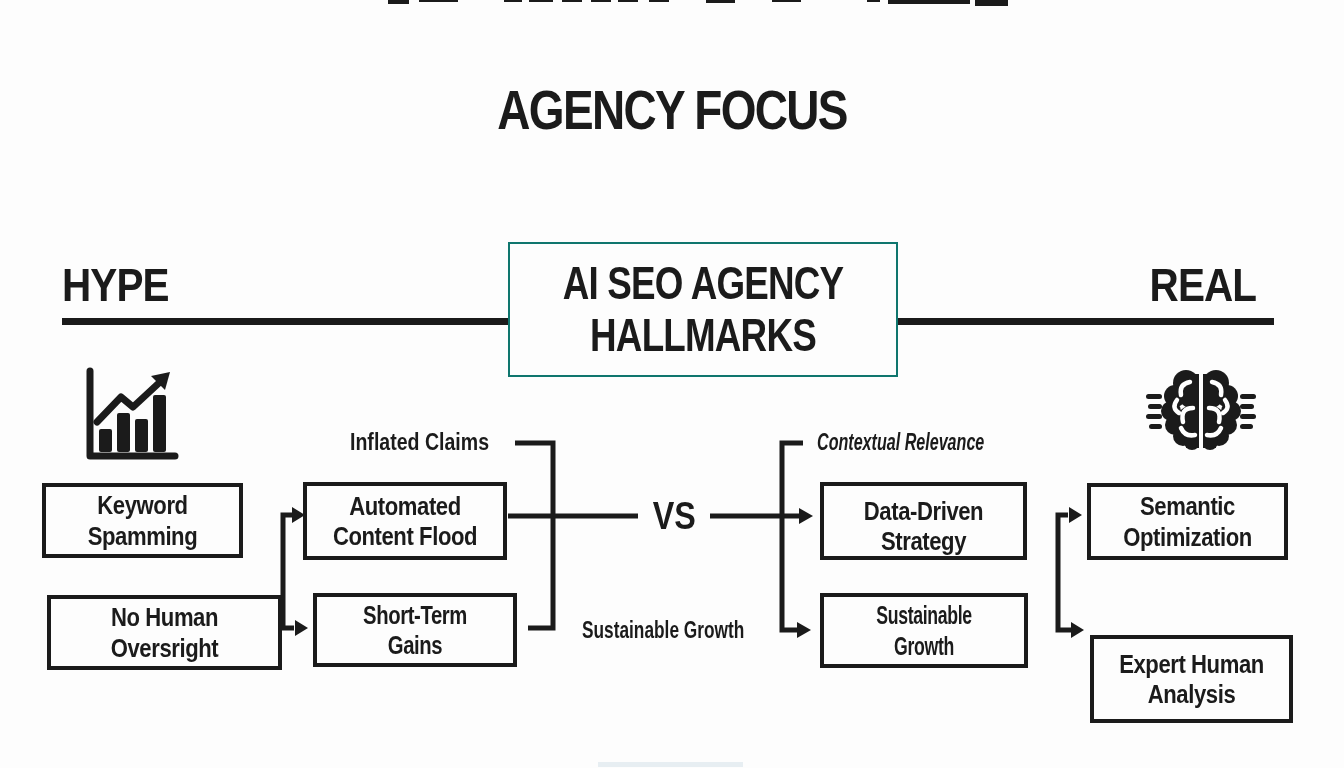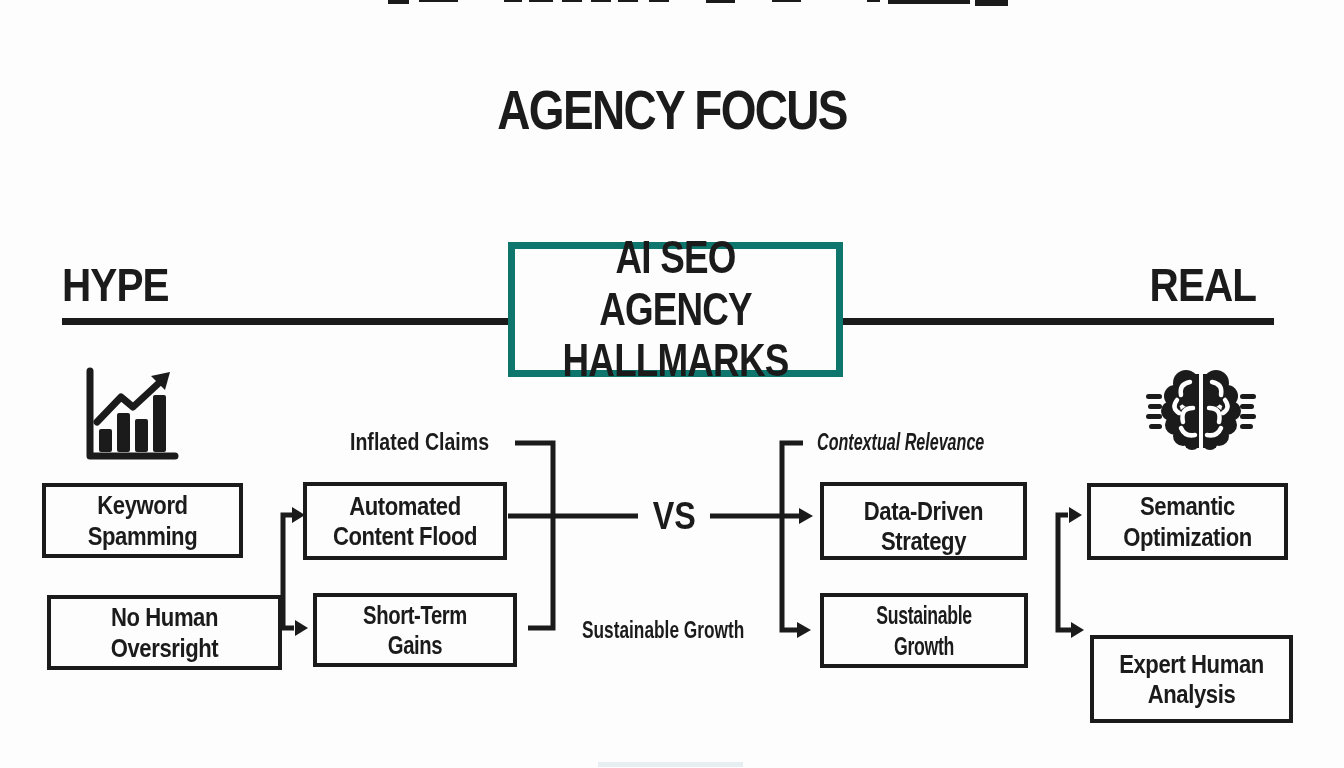--- a/index.html
+++ b/index.html
@@ -23,21 +23,21 @@
   #hype-label{left:62px;}
   #hype-label .squeeze{transform:scaleX(0.88);transform-origin:left;}
   #real-label{right:88px;}
   #real-label .squeeze{transform:scaleX(0.88);transform-origin:right;}
 
   
   .divider{position:absolute;top:318px;height:7px;background:#1b1b1b;}
 
   
   .center-box{
-    left:508px;top:242px;width:335px;height:135px;border:7px solid #0f766e;
+    left:508px;top:242px;width:390px;height:135px;border:2px solid #0f766e;
     background:#fdfdfd;display:flex;align-items:center;justify-content:center;
     box-sizing:border-box;
   }
   .center-box .lbl{
     width:400px;font-size:46px;font-weight:bold;line-height:1.12;letter-spacing:-1px;
     text-align:center;transform:scaleX(0.80);transform-origin:center;
   }
 
   
   .node{

